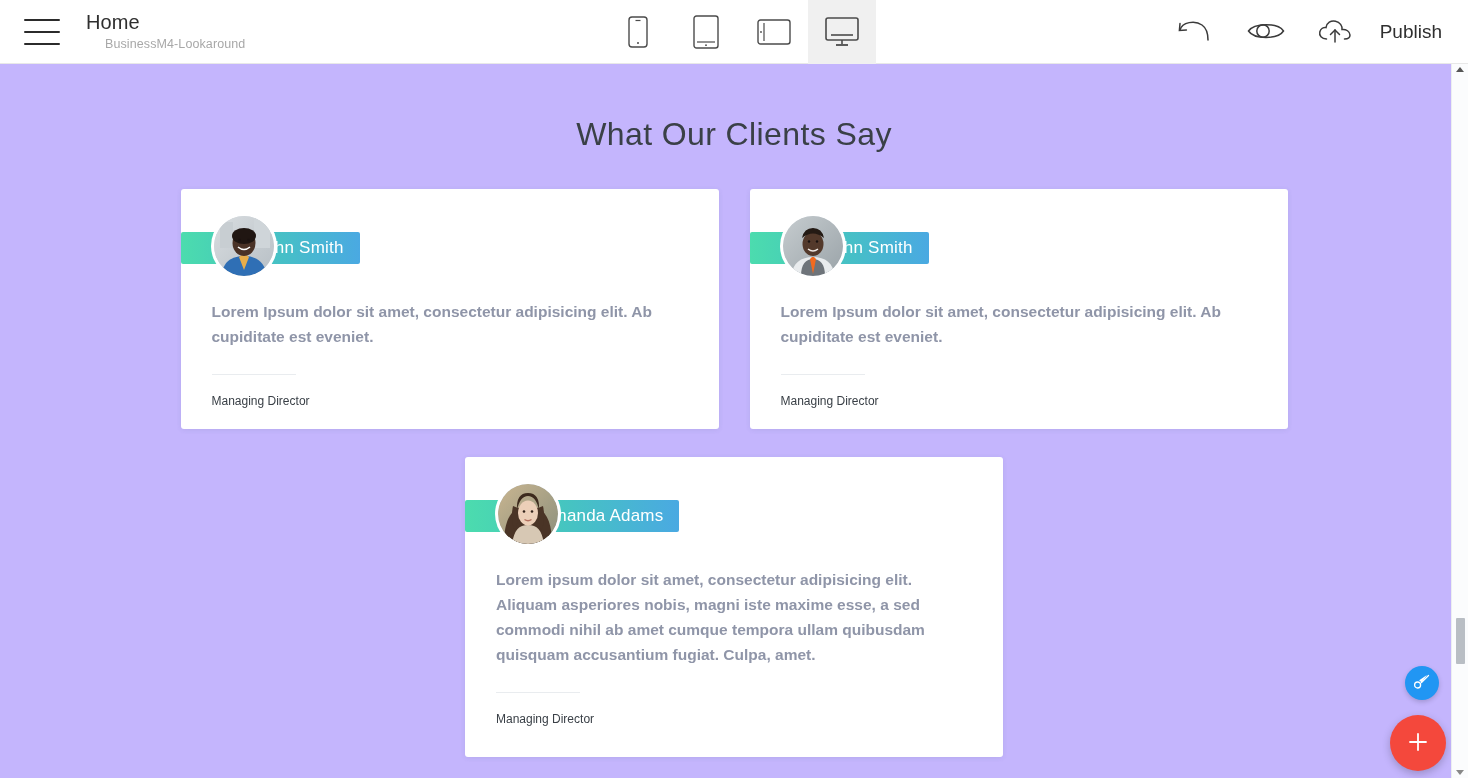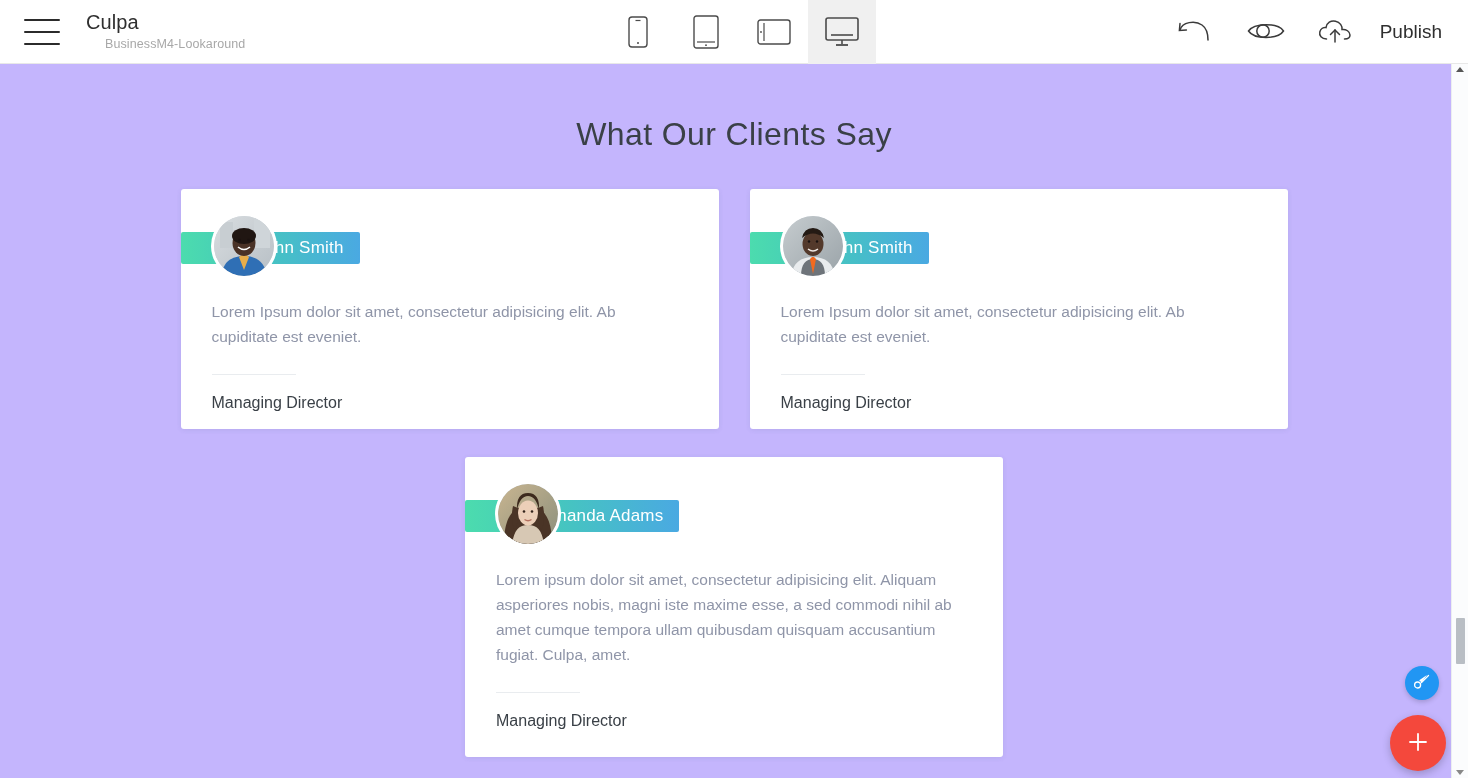--- a/index.html
+++ b/index.html
@@ -203,34 +203,34 @@
     background: #cfd6dc;
   }
   .avatar svg { display: block; width: 60px; height: 60px; }
 
   .quote {
     font-size: 15.5px;
     line-height: 25px;
     color: #8f95a8;
     padding: 0 40px 0 31px;
     margin-top: 19px;
-    font-weight: 400;
+    font-weight: 700;
   }
   .quote.tall { padding-right: 44px; }
 
   .divider {
     width: 84px;
     height: 1px;
     background: #e9ecef;
     margin-left: 31px;
     margin-top: 25px;
   }
 
   .role {
-    font-size: 16px;
+    font-size: 12px;
     color: #3a4047;
     margin-left: 31px;
     margin-top: 19px;
     font-weight: 400;
   }
 
   
   .fab-brush {
     position: absolute;
     right: 29px;
@@ -308,21 +308,21 @@
 
 <div class="toolbar">
 
   <div class="tb-left">
     <div class="hamburger">
       <span></span>
       <span></span>
       <span></span>
     </div>
     <div class="page-meta">
-      <div class="page-title">Culpa</div>
+      <div class="page-title">Home</div>
       <div class="page-subtitle">BusinessM4-Lookaround</div>
     </div>
   </div>
 
   <div class="tb-center">
 
     <button class="device-btn">
       <span>
         <svg width="20" height="32" viewBox="0 0 20 32" fill="none" stroke="#4b4b4b" stroke-width="1.4">
           <rect x="1" y="1" width="18" height="30" rx="3"></rect>

